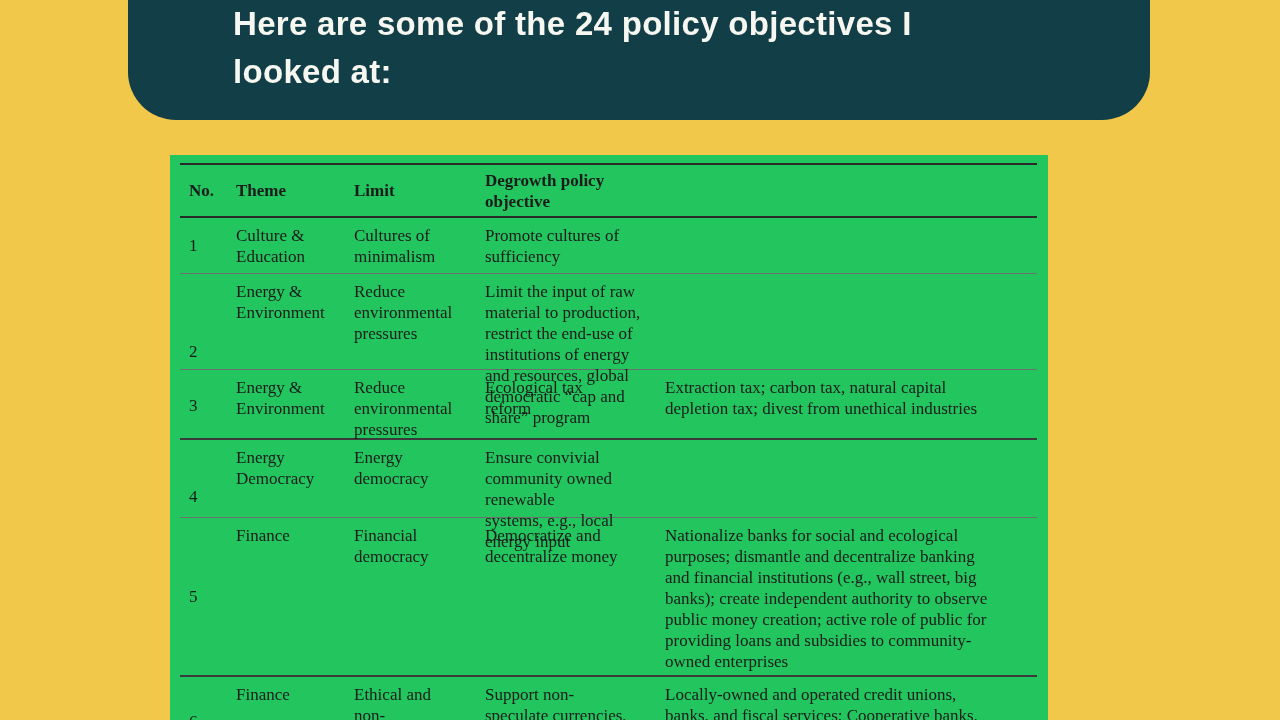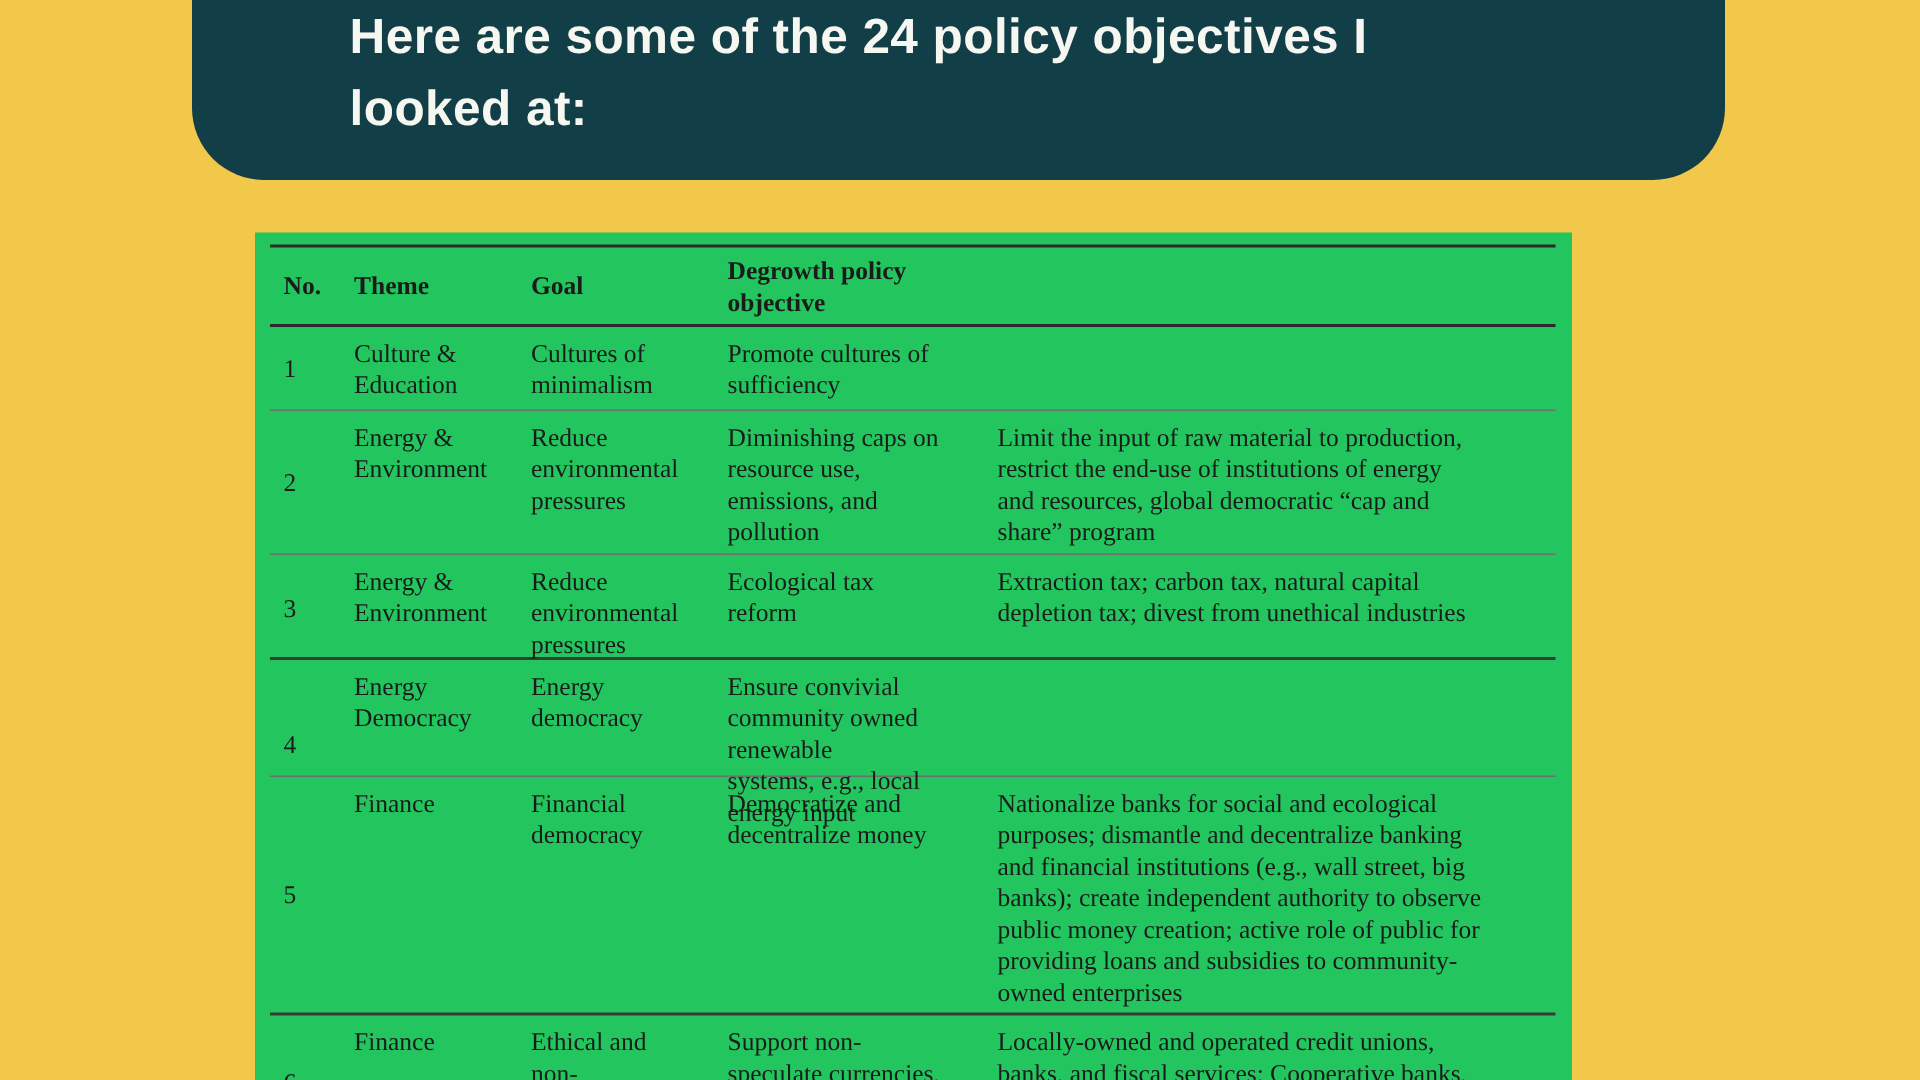--- a/index.html
+++ b/index.html
@@ -94,45 +94,41 @@
   <div class="callout" style="background: rgb(17, 62, 71);">
     <div class="callout-text" style="color: rgb(245, 247, 240);">Here are some of the 24 policy objectives I
 looked at:</div>
   </div>
 
   <div class="panel">
     <div class="table-wrap">
       <div class="trow thead">
         <div class="tcell no">No.</div>
         <div class="tcell">Theme</div>
-        <div class="tcell">Goal</div>
+        <div class="tcell">Limit</div>
         <div class="tcell">Degrowth policy
 objective</div>
       </div>
       <div class="tbody">
           <div class="trow">
             <div class="tcell no">1</div>
             <div class="tcell">Culture &amp;
 Education</div>
             <div class="tcell">Cultures of
 minimalism</div>
             <div class="tcell">Promote cultures of
 sufficiency</div>
           </div>
           <div class="trow">
             <div class="tcell no">2</div>
             <div class="tcell">Energy &amp;
 Environment</div>
             <div class="tcell">Reduce
 environmental
 pressures</div>
-            <div class="tcell">Diminishing caps on
-resource use,
-emissions, and
-pollution</div>
             <div class="tcell">Limit the input of raw material to production,
 restrict the end-use of institutions of energy
 and resources, global democratic “cap and
 share” program</div>
           </div>
           <div class="trow">
             <div class="tcell no">3</div>
             <div class="tcell">Energy &amp;
 Environment</div>
             <div class="tcell">Reduce

